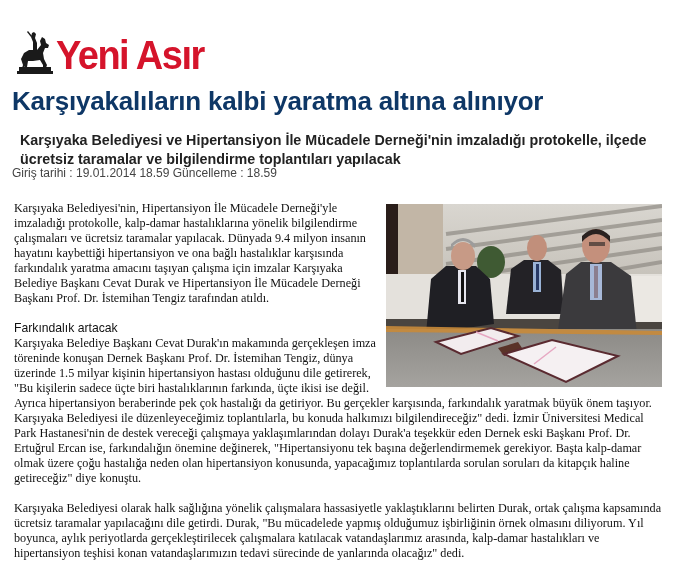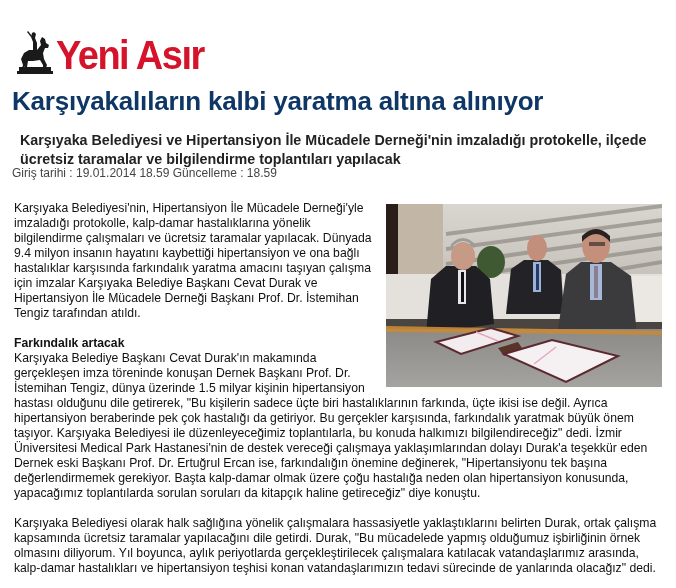--- a/index.html
+++ b/index.html
@@ -4,23 +4,23 @@
 <style>
   html, body { margin: 0; padding: 0; background: #ffffff; }
   body { width: 676px; height: 588px; overflow: hidden; position: relative; font-family: "Liberation Sans", sans-serif; color: #222; }
   .logo { position: absolute; left: 15px; top: 29px; height: 46px; display: flex; align-items: flex-end; }
   .logo svg { display: block; }
   .logo-text { font-family: "Liberation Sans", sans-serif; font-weight: bold; color: #d5142b; font-size: 38px; letter-spacing: -1.5px; line-height: 38px; margin-left: 1px; transform: scaleY(1.05); transform-origin: bottom; }
   .title { position: absolute; left: 12px; top: 86px; margin: 0; font-size: 26px; font-weight: bold; color: #0e3766; letter-spacing: -0.2px; white-space: nowrap; }
   .subtitle { position: absolute; left: 12px; top: 123px; width: 640px; margin: 8px; font-size: 14.3px; font-weight: bold; color: #222; line-height: 19px; }
   .meta { position: absolute; left: 12px; top: 166px; font-size: 12px; color: #444; }
   .article { position: absolute; left: 14px; top: 201px; width: 650px; font-size: 12.2px; line-height: 15px; color: #111; }
-  .article p { margin: 0; }
+  .article p { margin: 0; font-family: Liberation Serif, serif; }
   .article .gap { height: 15px; }
-  .article h3 { margin: 0; font-size: 12.2px; font-weight: bold; line-height: 15px; color: #111; }
+  .article h3 { margin: 0; font-size: 12.2px; font-weight: normal; line-height: 15px; color: #111; }
   .photo { float: right; width: 276px; height: 183px; margin: 3px 2px 4px 10px; position: relative; overflow: hidden; background: #6d665e; }
 </style>
 </head>
 <body>
 
 <div class="logo">
   <svg width="40" height="44" viewBox="0 0 40 44">
     <rect x="2" y="40" width="36" height="3" fill="#1a1a1a"></rect>
     <path d="M6 40 L8 34 L6 28 L9 22 L14 19 L22 19 L26 14 L25 10 L27 6 L30 8 L31 12 L34 14 L33 17 L30 17 L28 22 L29 28 L32 34 L30 40 L28 40 L28 34 L25 29 L18 30 L13 30 L12 36 L14 40 L11 40 L9 35 L9 40 Z" fill="#1a1a1a"></path>
     <path d="M18 19 L18 11 L16 6 L17 2 L19 1 L21 3 L20 7 L22 12 L22 19 Z" fill="#1a1a1a"></path>

